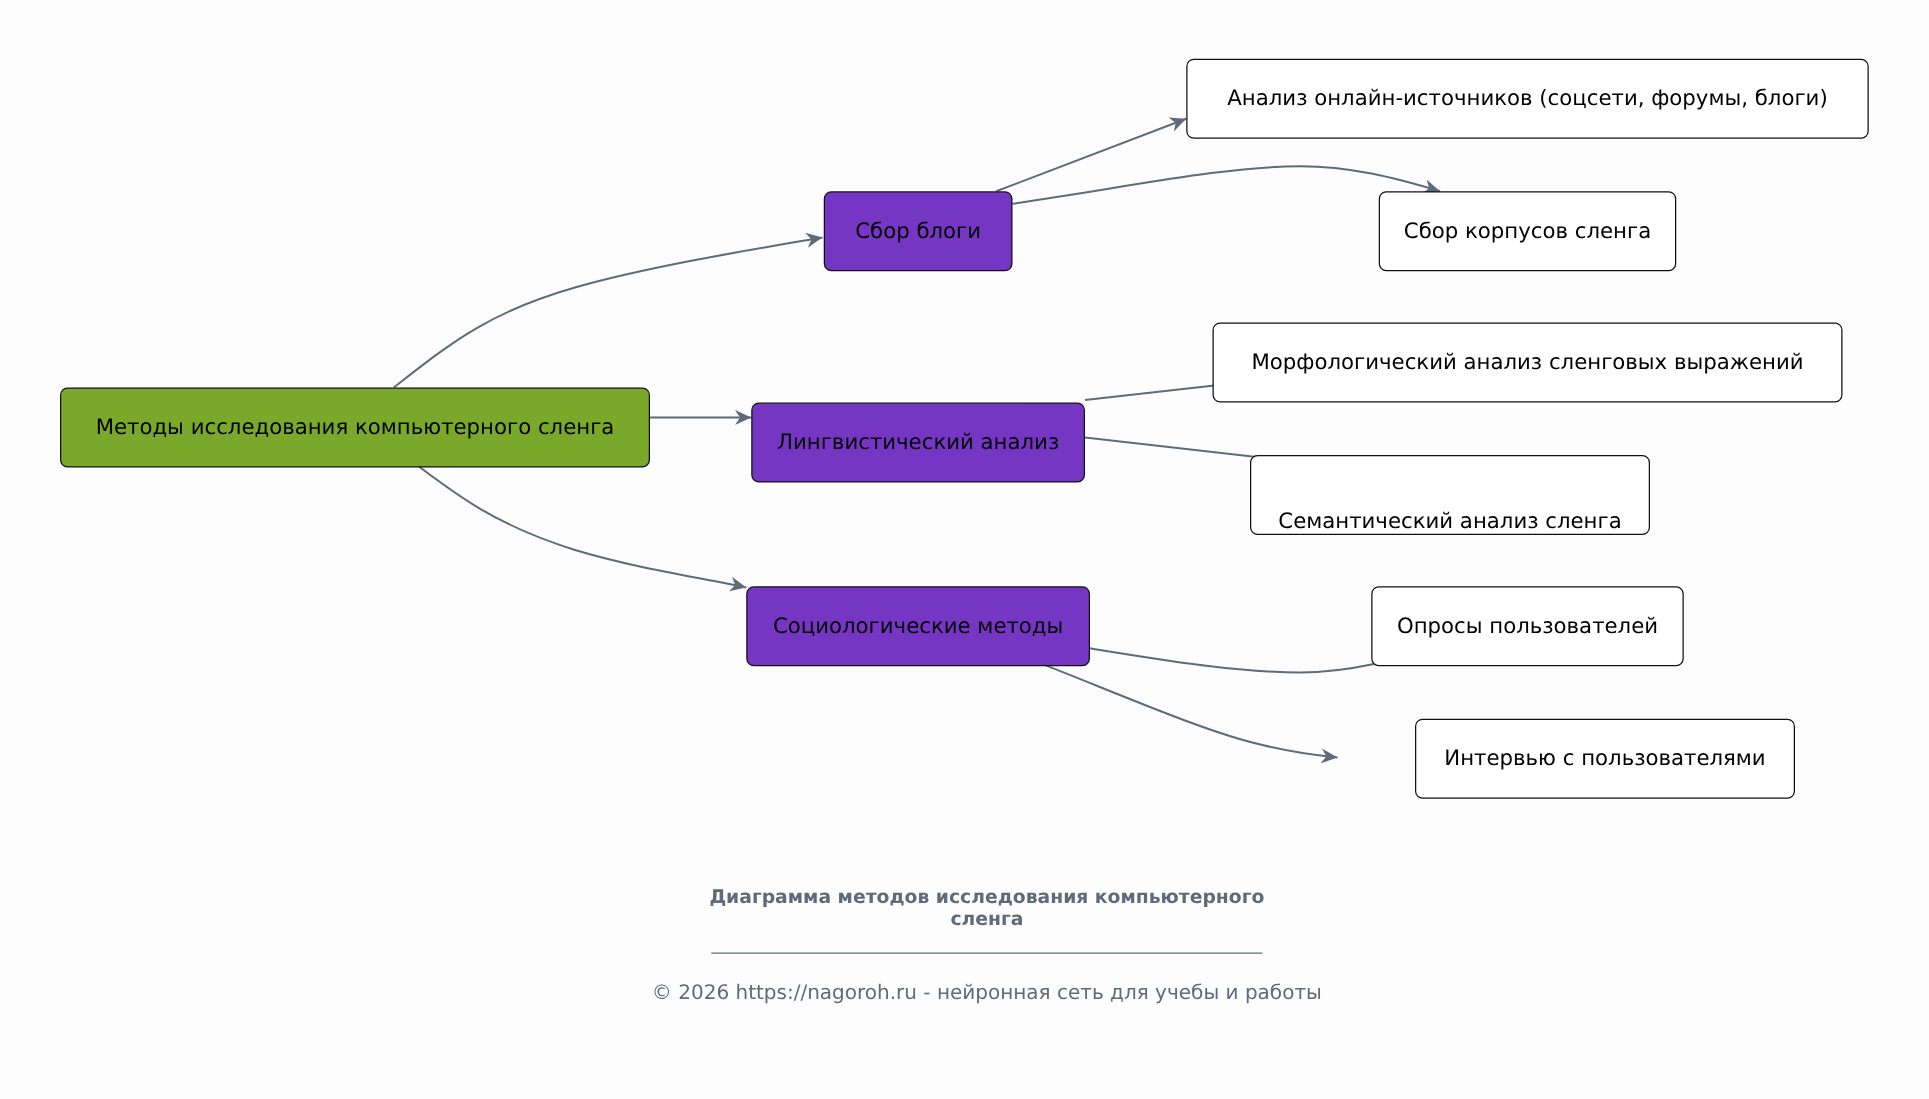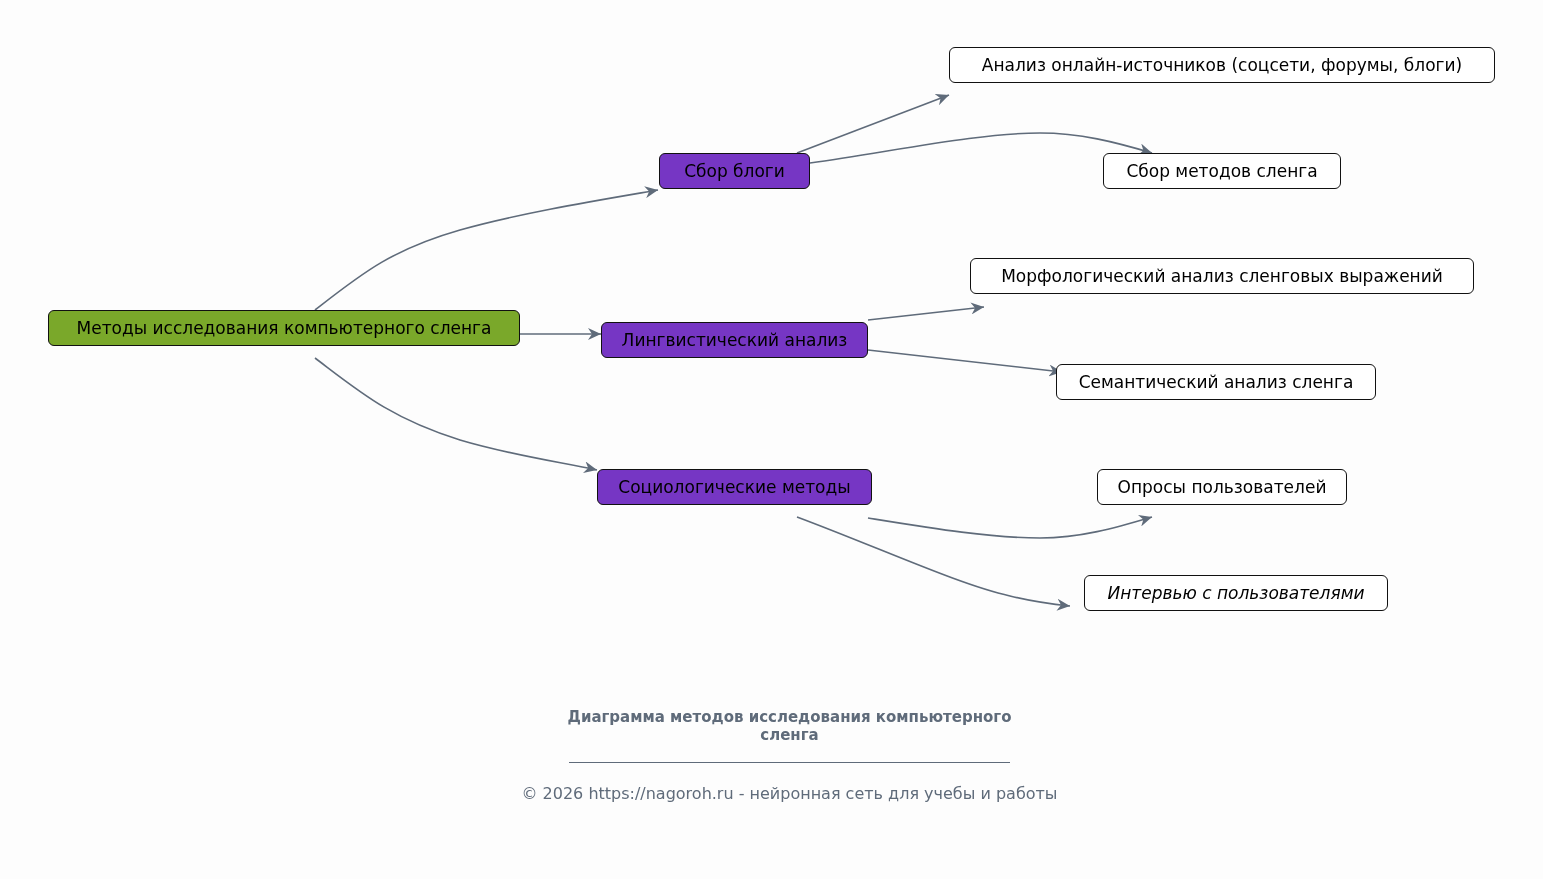--- a/index.html
+++ b/index.html
@@ -1,20 +1,20 @@
 <!DOCTYPE html>
 <html><head>
 <meta charset="utf-8">
 <style>
   html, body { margin:0; padding:0; }
   body { width:1543px; height:879px; background:#fdfdfd; position:relative; overflow:hidden;
          font-family:"DejaVu Sans", sans-serif; }
   svg.edges { position:absolute; left:0; top:0; }
   .node { position:absolute; box-sizing:border-box; border:1px solid #111; border-radius:6px;
-          height:36px; display:flex; align-items:center; justify-content:center;
+          height:64px; display:flex; align-items:center; justify-content:center;
           font-size:17px; color:#000; white-space:nowrap; padding:0 11px; }
   .root { background:#7aa82a; }
   .mid { background:#7636c4; }
   .leaf { background:#ffffff; }
   .title { position:absolute; left:0; width:1579px; top:708px; text-align:center; font-weight:bold;
            font-size:15px; color:#5f6b7a; line-height:18px; }
   .rule { position:absolute; left:569px; top:762px; width:441px; height:1px; background:#5f6b7a; }
   .footer { position:absolute; left:0; width:1579px; top:784px; text-align:center; font-size:16px; color:#5f6b7a; }
 </style>
 </head>
@@ -48,32 +48,32 @@
   <span>Лингвистический анализ</span>
 </div>
 <div class="node mid" style="left:597px;top:469px;width:275px;align-items:center;">
   <span>Социологические методы</span>
 </div>
 
 <div class="node leaf" style="left:949px;top:47px;width:546px;">
   <span>Анализ онлайн-источников (соцсети, форумы, блоги)</span>
 </div>
 <div class="node leaf" style="left:1103px;top:153px;width:238px;">
-  <span>Сбор методов сленга</span>
+  <span>Сбор корпусов сленга</span>
 </div>
 <div class="node leaf" style="left:970px;top:258px;width:504px;">
   <span>Морфологический анализ сленговых выражений</span>
 </div>
-<div class="node leaf" style="left:1056px;top:364px;width:320px;">
+<div class="node leaf" style="left:1000px;top:364px;width:320px;align-items:flex-end;">
   <span>Семантический анализ сленга</span>
 </div>
 <div class="node leaf" style="left:1097px;top:469px;width:250px;">
   <span>Опросы пользователей</span>
 </div>
-<div class="node leaf" style="left:1084px;top:575px;width:304px;font-style:italic;">
+<div class="node leaf" style="left:1132px;top:575px;width:304px;">
   <span>Интервью с пользователями</span>
 </div>
 
 <div class="title">
   <div>Диаграмма методов исследования компьютерного</div>
   <div>сленга</div>
 </div>
 <div class="rule"></div>
 <div class="footer">© 2026 https://nagoroh.ru - нейронная сеть для учебы и работы</div>
 

